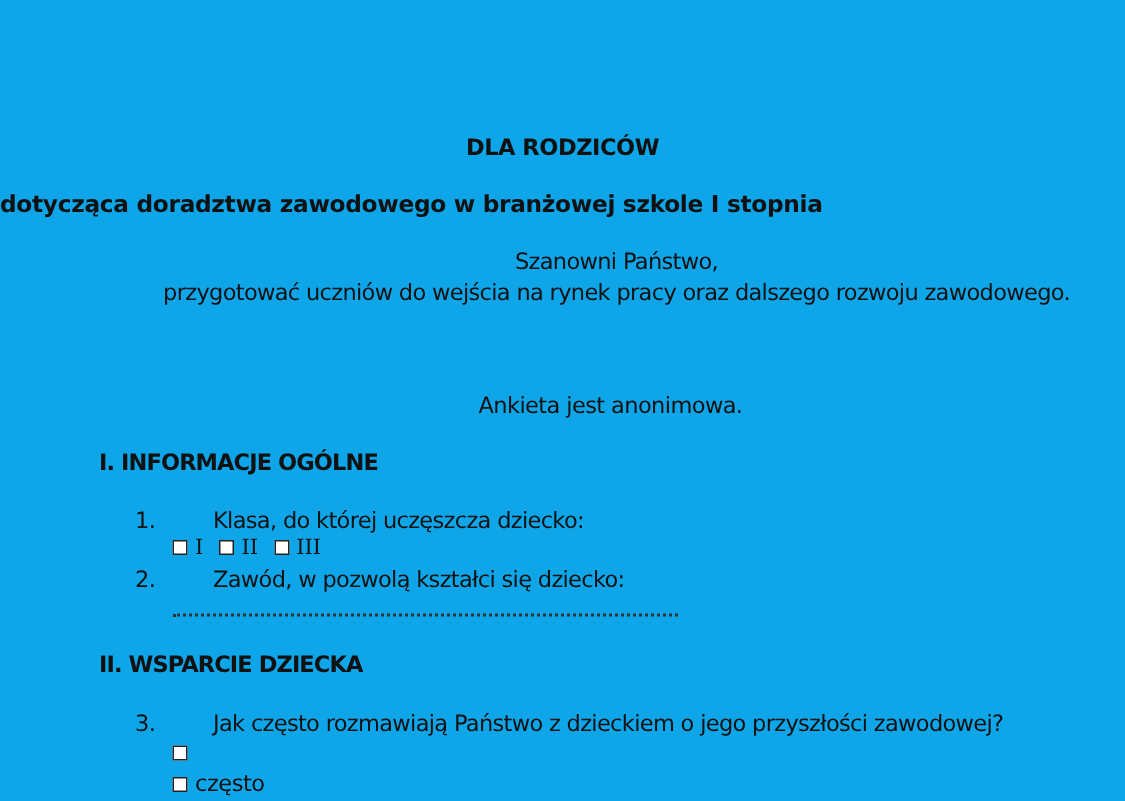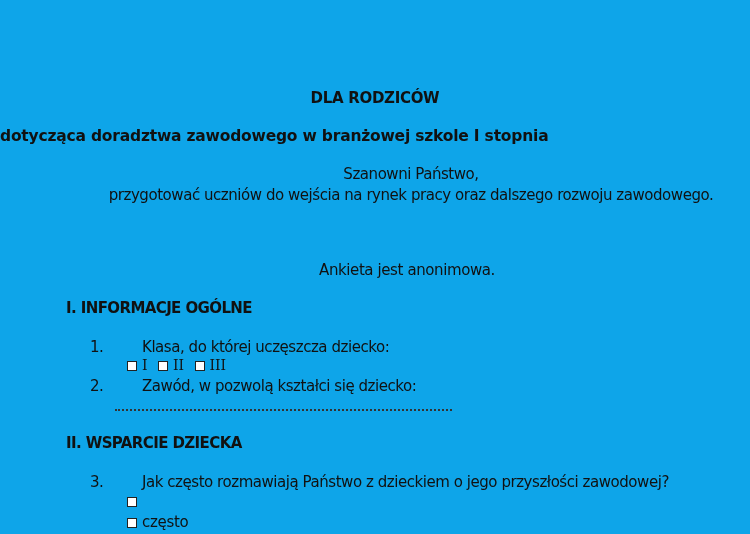--- a/index.html
+++ b/index.html
@@ -64,21 +64,20 @@
     .q {
       font-size: 15px;
       letter-spacing: -0.45px;
     }
     .q-num { left: 90px; }
     .q-text { left: 115px; margin-left: 27px; }
     .opt {
       left: 115px;
       font-size: 15px;
       letter-spacing: -0.3px;
-      margin-left: 12px;
     }
     .opt-serif {
       font-family: "DejaVu Serif", "Liberation Serif", serif;
       font-size: 14px;
       letter-spacing: 0px;
     }
     .box {
       display: inline-block;
       width: 10px; height: 10px;
       border: 1px solid #222;

